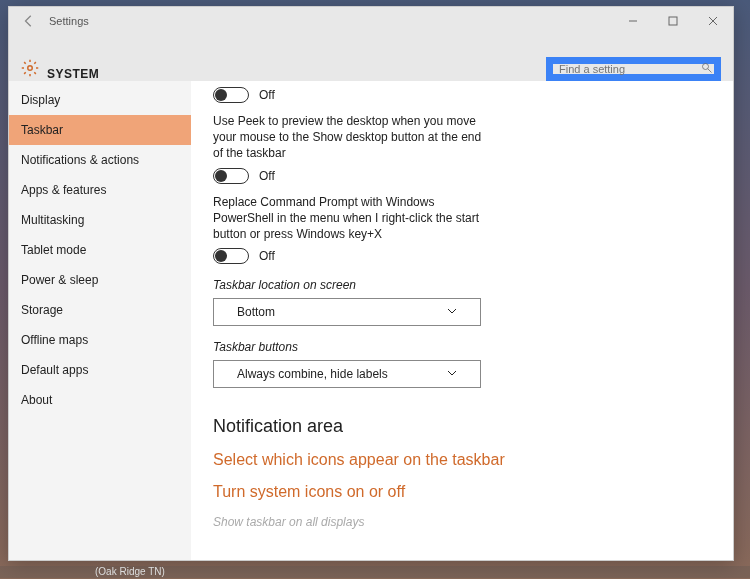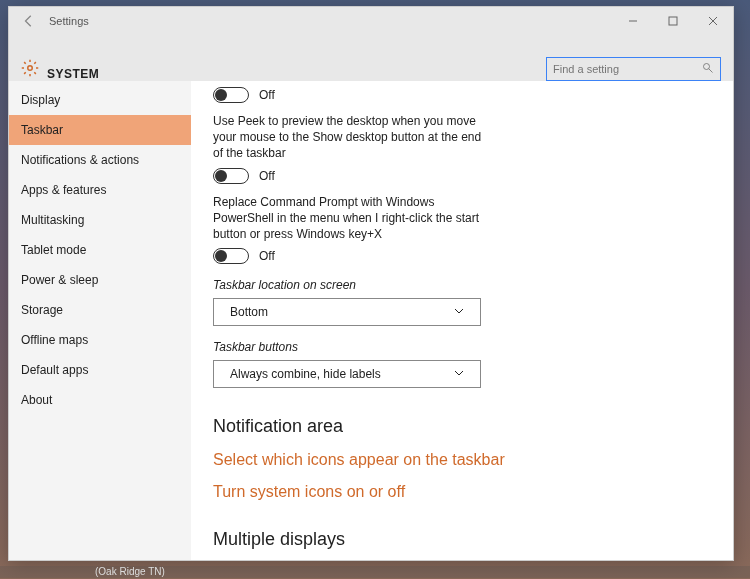--- a/index.html
+++ b/index.html
@@ -19,21 +19,21 @@
   .win-ctrls { margin-left:auto; display:flex; }
   .win-ctrl { width:40px; height:28px; display:flex; align-items:center; justify-content:center; color:#666;}
   .win-ctrl svg{width:10px;height:10px;}
   .header {
     height:46px; background:#e8e8e8; display:flex; align-items:flex-end; padding:0 12px; flex-shrink:0;
   }
   .gear { color:#d06a2b; margin-right:8px;}
   .gear svg{width:18px;height:18px;}
   .header-title { font-size:12px; font-weight:600; letter-spacing:.5px; color:#222;}
   .search {
-    margin-left:auto; width:175px; height:24px; border:1px solid #3b82f6;
+    margin-left:auto; width:175px; height:24px; border:7px solid #3b82f6;
     display:flex; align-items:center; padding:0 6px; background:#e8e8e8;
   }
   .search input { border:none; background:transparent; outline:none; font-size:11px; flex:1; color:#555;}
   .search-icon svg{width:12px;height:12px;color:#666;}
   .body { flex:1; display:flex; overflow:hidden; }
   .sidebar { width:182px; background:#f4f4f4; overflow-y:auto; padding-top:4px;}
   .nav-item { padding:8px 12px; font-size:12px; color:#222; cursor:pointer;}
   .nav-item.active { background:#f0a478; }
   .content { flex:1; background:#fff; overflow-y:auto; padding:0 22px 20px 22px;}
   .content::-webkit-scrollbar{width:14px;background:#eee;}
@@ -44,21 +44,21 @@
   }
   .toggle .knob{
     position:absolute; left:1px; top:1px; width:12px; height:12px; border-radius:50%; background:#333;
   }
   .toggle-label { margin-left:10px; font-size:12px; color:#222;}
   .setting-desc { font-size:12px; color:#222; margin-top:10px; max-width:270px; line-height:1.35;}
   .field-label { font-size:12px; color:#222; margin-top:14px;font-style:italic;}
   .field-label.disabled{color:#aaa;}
   .select {
     margin-top:6px; width:268px; height:28px; border:1px solid #888;
-    display:flex; align-items:center; padding:0 16px; font-size:12px; color:#222;
+    display:flex; align-items:center; padding:0 23px; font-size:12px; color:#222;
     justify-content:space-between; background:#fff;
   }
   .chevron svg{width:10px;height:10px;}
   h2.section { font-size:18px; font-weight:400; margin-top:28px; color:#222;}
   .link { font-size:16px; color:#d06a2b; margin-top:14px; cursor:pointer;}
   
   .tb-hint{position:absolute;bottom:1px;left:0;height:12px;width:100%;background:rgba(80,80,80,.25);font-size:10px;color:#ddd;padding-left:95px;}
 </style>
 </head>
 <body>
@@ -162,20 +162,19 @@
         <span>Always combine, hide labels</span>
         <span class="chevron"><svg viewBox="0 0 10 10">
               <path d="M1 3 L5 7 L9 3" fill="none" stroke="currentColor"></path>
             </svg></span>
       </div>
 
       <h2 class="section">Notification area</h2>
       <div class="link">Select which icons appear on the taskbar</div>
       <div class="link">Turn system icons on or off</div>
 
-      <h2 class="section">Multiple displays</h2>
       <div class="field-label disabled">Show taskbar on all displays</div>
 
     </div>
   </div>
 </div>
 
 <div class="tb-hint">(Oak Ridge TN)</div>
 
 </body></html>

